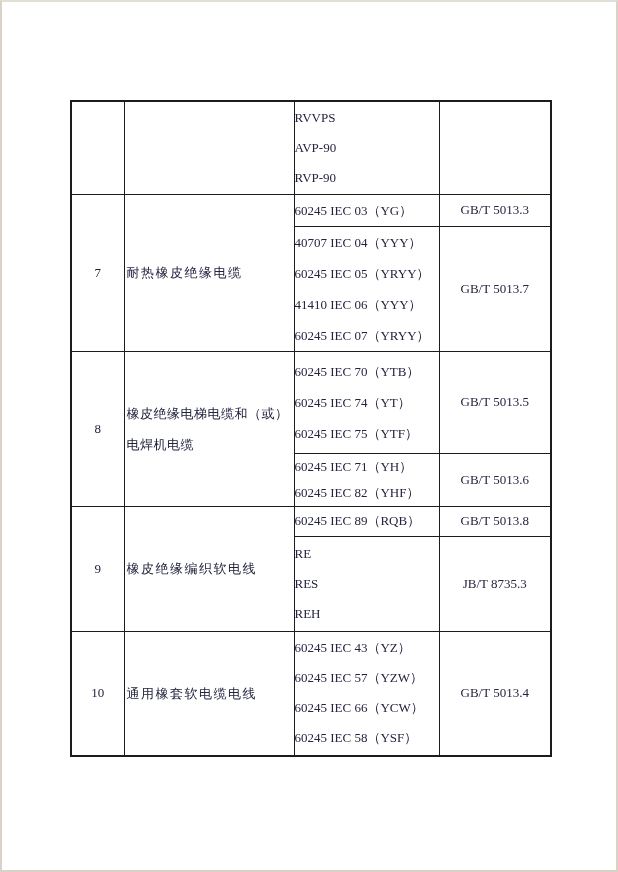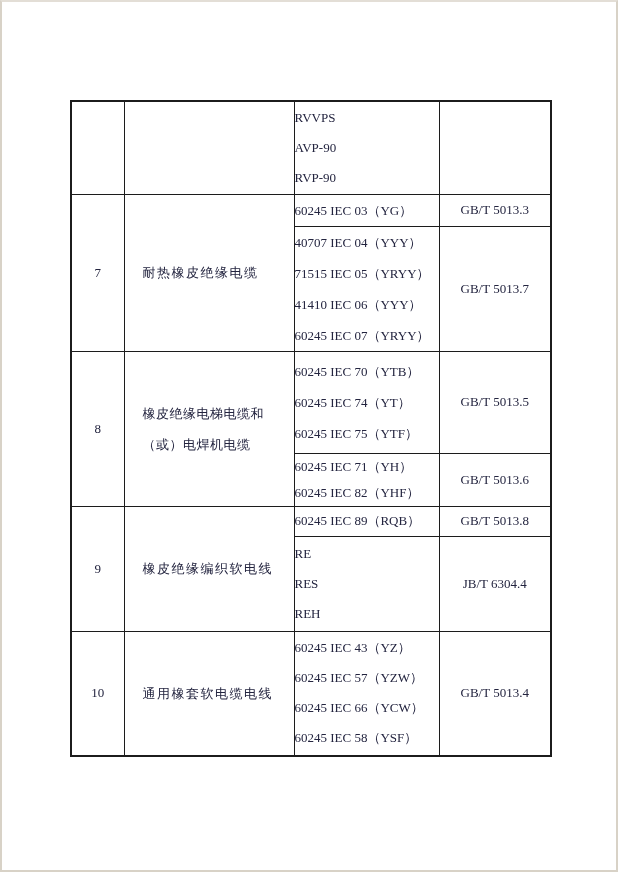--- a/index.html
+++ b/index.html
@@ -31,21 +31,21 @@
     overflow: hidden;
   }
   td.num {
     text-align: center;
     font-size: 13px;
   }
   td.name {
     font-size: 13px;
     letter-spacing: 1.5px;
     line-height: 31px;
-    padding: 0 18px;
+    padding: 0 2px;
     word-break: break-all;
   }
   td.name.tight {
     font-size: 13px;
     letter-spacing: 0.5px;
   }
   td.models { padding-left: 0; }
   .m {
     line-height: 31px;
     font-size: 13px;
@@ -94,21 +94,21 @@
       <td class="num" rowspan="2">7</td>
       <td class="name" rowspan="2">耐热橡皮绝缘电缆</td>
       <td class="models">
         <div class="m">60245 IEC 03（YG）</div>
       </td>
       <td class="std">GB/T 5013.3</td>
     </tr>
     <tr style="height:123px">
       <td class="models">
         <div class="m">40707 IEC 04（YYY）</div>
-        <div class="m">71515 IEC 05（YRYY）</div>
+        <div class="m">60245 IEC 05（YRYY）</div>
         <div class="m">41410 IEC 06（YYY）</div>
         <div class="m">60245 IEC 07（YRYY）</div>
       </td>
       <td class="std">GB/T 5013.7</td>
     </tr>
 
     <tr style="height:102px">
       <td class="num" rowspan="2">8</td>
       <td class="name tight" rowspan="2">橡皮绝缘电梯电缆和（或）电焊机电缆</td>
       <td class="models">
@@ -133,21 +133,21 @@
         <div class="m" style="line-height:28px">60245 IEC 89（RQB）</div>
       </td>
       <td class="std">GB/T 5013.8</td>
     </tr>
     <tr style="height:95px">
       <td class="models">
         <div class="m" style="line-height:30px">RE</div>
         <div class="m" style="line-height:30px">RES</div>
         <div class="m" style="line-height:30px">REH</div>
       </td>
-      <td class="std">JB/T 6304.4</td>
+      <td class="std">JB/T 8735.3</td>
     </tr>
 
     <tr style="height:125px">
       <td class="num">10</td>
       <td class="name">通用橡套软电缆电线</td>
       <td class="models">
         <div class="m" style="line-height:30px">60245 IEC 43（YZ）</div>
         <div class="m" style="line-height:30px">60245 IEC 57（YZW）</div>
         <div class="m" style="line-height:30px">60245 IEC 66（YCW）</div>
         <div class="m" style="line-height:30px">60245 IEC 58（YSF）</div>

